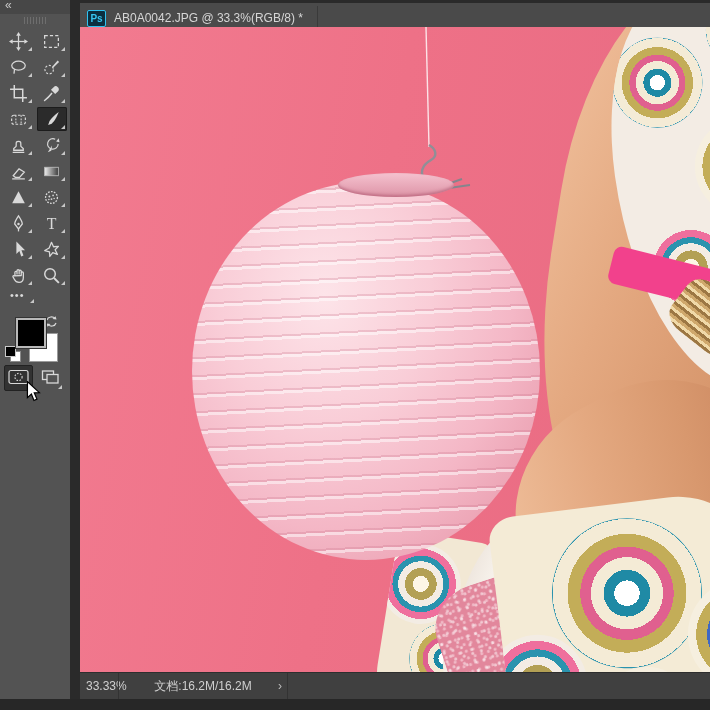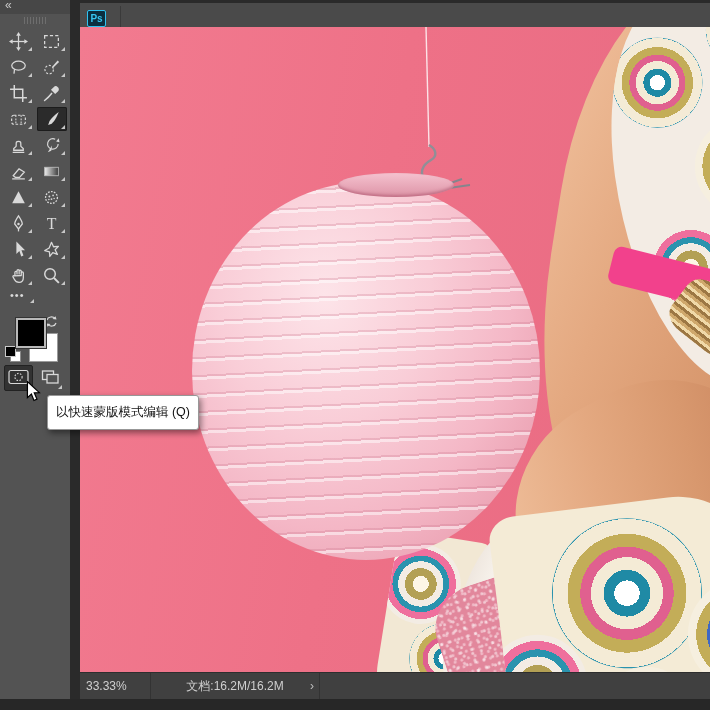--- a/index.html
+++ b/index.html
@@ -95,21 +95,21 @@
   
   #tooltip{position:absolute;left:47px;top:395px;width:150px;height:33px;background:#fff;border:1px solid #979797;
            border-radius:3px;box-shadow:2px 3px 6px rgba(0,0,0,.45);z-index:40;display:flex;align-items:center;
            justify-content:center;color:#111;font-size:12.5px;white-space:nowrap;}
   #cursor{position:absolute;left:26px;top:381px;z-index:50;}
 
   
   #statusbar{position:absolute;left:80px;top:672px;width:630px;height:27px;background:#404040;
              border-top:1px solid #2e2e2e;box-sizing:border-box;color:#cfcfcf;font-size:12px;text-align:right;}
   #zoom-box{position:absolute;left:6px;top:0;height:26px;display:flex;align-items:center;}
-  #doc-group{position:absolute;left:70px;top:0;width:168px;height:26px;border-left:1px solid #333;
+  #doc-group{position:absolute;left:38px;top:0;width:168px;height:26px;border-left:1px solid #333;
              border-right:1px solid #333;display:flex;align-items:center;justify-content:center;}
   #doc-chevron{position:absolute;right:5px;color:#bdbdbd;}
   #watermark{position:absolute;right:4px;top:1px;font-size:21px;font-weight:bold;color:#252525;opacity:.93;
              letter-spacing:.5px;z-index:30;font-family:"Liberation Sans",sans-serif;}
 </style>
 </head>
 <body>
 
 <div id="app">
 
@@ -325,20 +325,21 @@
           </svg>
       </span>
     </button>
   </div>
 
   <div id="gap"></div>
 
   <div id="tabbar">
     <div id="doc-tab">
       <span id="ps-badge">Ps</span>
+      <span id="tab-title">AB0A0042.JPG @ 33.3%(RGB/8) *</span>
     </div>
   </div>
 
   <div id="canvas">
     <div class="wall"></div>
 
     <div id="arm-upper" class="skin"></div>
 
     <div id="sleeve">
       <div class="medallion m-teal" style="left:10px;top:40px;width:90px;height:90px;"></div>
@@ -367,21 +368,20 @@
     <svg id="wire-hook" width="630" height="645">
       <line x1="346" y1="0" x2="349" y2="120" stroke="rgba(255,255,255,0.8)" stroke-width="1.4"></line>
       <path d="M349 118 c7 4 9 11 2 15 c-9 5 -13 14 -4 21" fill="none" stroke="#8f8f97" stroke-width="2.4"></path>
       <path d="M306 170 L390 158 M314 176 L382 152" fill="none" stroke="#85858d" stroke-width="2"></path>
     </svg>
 
     <div id="lantern"></div>
     <div id="lantern-opening"></div>
   </div>
 
-  <div id="tooltip">以快速蒙版模式编辑 (Q)</div>
   <span id="cursor">
     <svg width="15" height="21" viewBox="0 0 13 19">
         <polygon points="1,0.5 1,15 4.6,11.7 6.9,17.6 9.6,16.4 7.2,10.7 11.8,10.5" fill="#fff" stroke="#000" stroke-width="1.1"></polygon>
       </svg>
   </span>
 
   <div id="statusbar">
     <div id="zoom-box">33.33%</div>
     <div id="doc-group">
       <span>文档:16.2M/16.2M</span>

